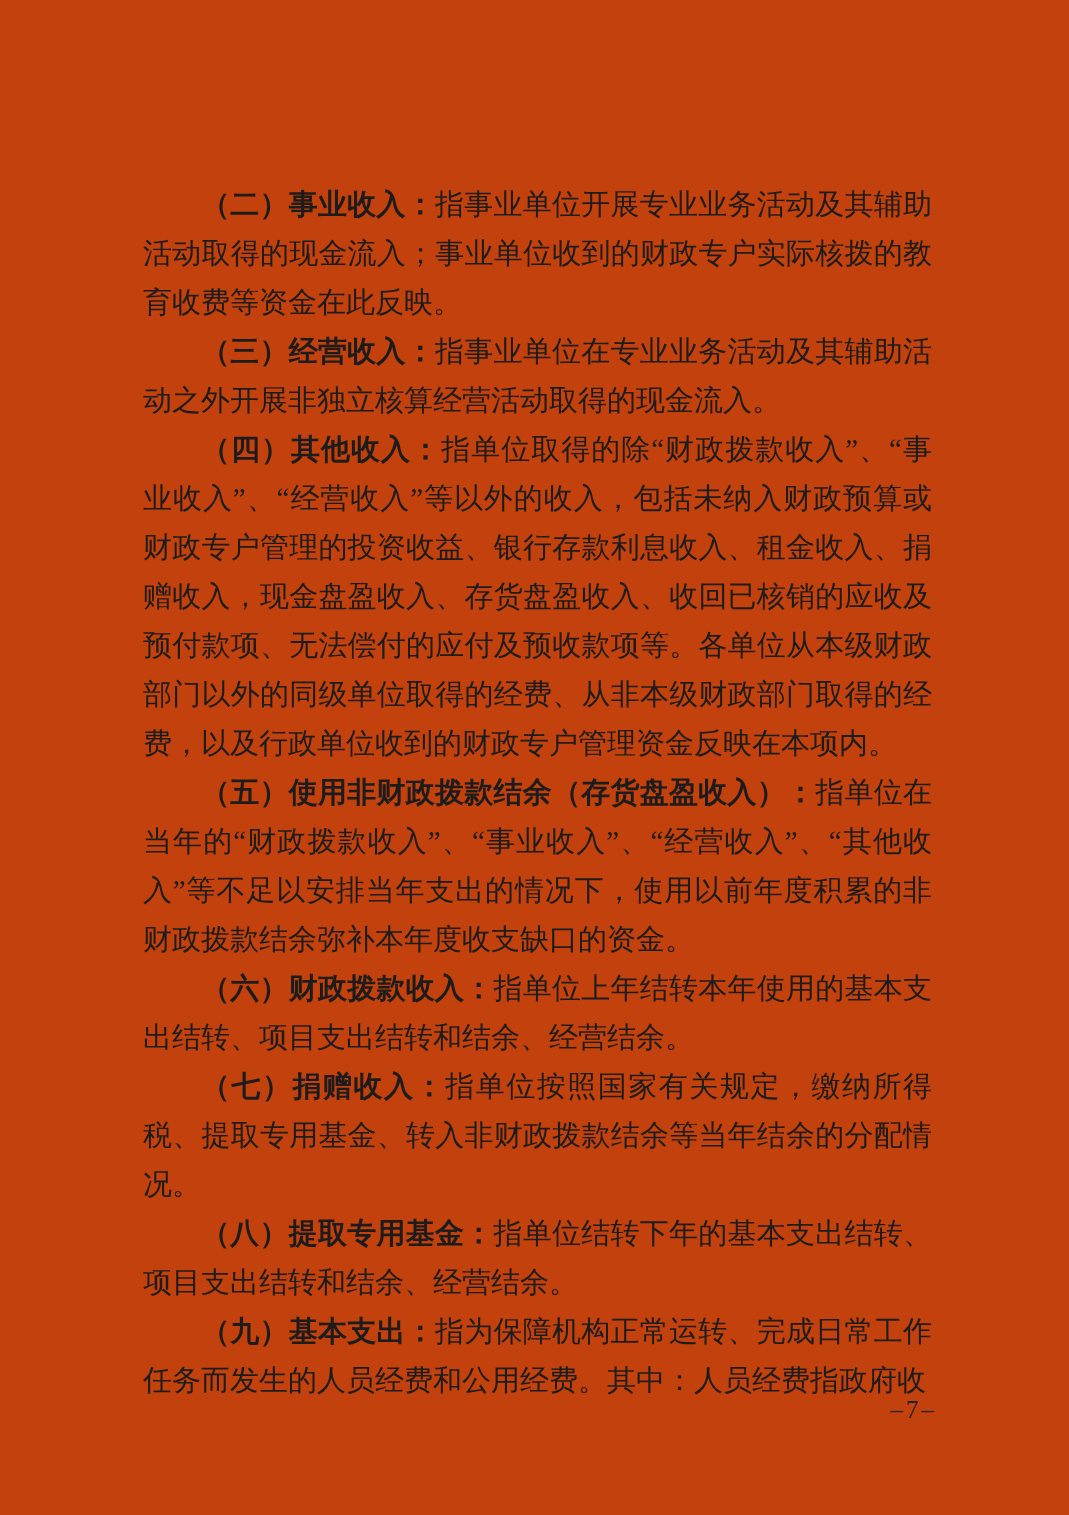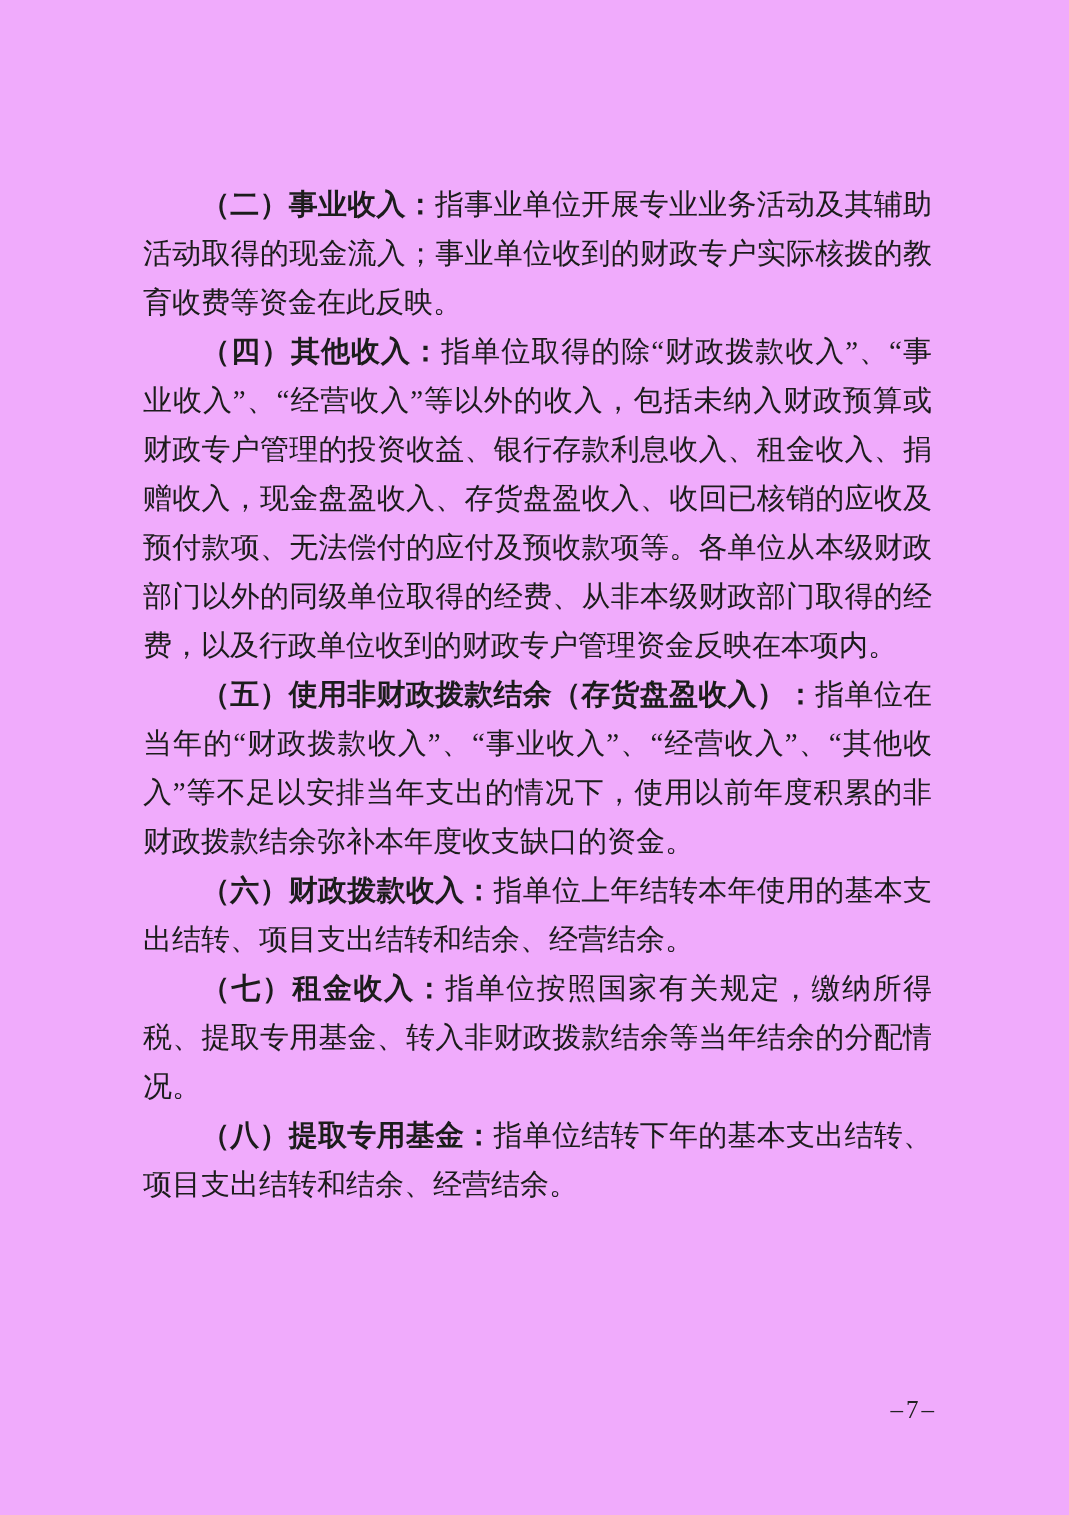--- a/index.html
+++ b/index.html
@@ -5,21 +5,21 @@
   html, body {
     margin: 0;
     padding: 0;
     background: #e8e8e8;
   }
   .page {
     position: relative;
     width: 1069px;
     height: 1515px;
     margin: 0 auto;
-    background: #f0abfc;
+    background: #c2410c;
     overflow: hidden;
     font-family: "Liberation Serif", "DejaVu Serif", serif;
     color: #1c1c1c;
   }
   .content {
     position: absolute;
     left: 143px;
     top: 180px;
     width: 789px;
   }
@@ -46,28 +46,30 @@
   }
 </style>
 </head>
 <body>
 
 <div class="page">
   <div class="content">
 
     <p class="para"><strong class="para-heading">（二）事业收入：</strong><span>指事业单位开展专业业务活动及其辅助活动取得的现金流入；事业单位收到的财政专户实际核拨的教育收费等资金在此反映。</span></p>
 
+    <p class="para"><strong class="para-heading">（三）经营收入：</strong><span>指事业单位在专业业务活动及其辅助活动之外开展非独立核算经营活动取得的现金流入。</span></p>
 
     <p class="para"><strong class="para-heading">（四）其他收入：</strong><span>指单位取得的除“财政拨款收入”、“事业收入”、“经营收入”等以外的收入，包括未纳入财政预算或财政专户管理的投资收益、银行存款利息收入、租金收入、捐赠收入，现金盘盈收入、存货盘盈收入、收回已核销的应收及预付款项、无法偿付的应付及预收款项等。各单位从本级财政部门以外的同级单位取得的经费、从非本级财政部门取得的经费，以及行政单位收到的财政专户管理资金反映在本项内。</span></p>
 
     <p class="para"><strong class="para-heading">（五）使用非财政拨款结余（存货盘盈收入）：</strong><span>指单位在当年的“财政拨款收入”、“事业收入”、“经营收入”、“其他收入”等不足以安排当年支出的情况下，使用以前年度积累的非财政拨款结余弥补本年度收支缺口的资金。</span></p>
 
     <p class="para"><strong class="para-heading">（六）财政拨款收入：</strong><span>指单位上年结转本年使用的基本支出结转、项目支出结转和结余、经营结余。</span></p>
 
-    <p class="para"><strong class="para-heading">（七）租金收入：</strong><span>指单位按照国家有关规定，缴纳所得税、提取专用基金、转入非财政拨款结余等当年结余的分配情况。</span></p>
+    <p class="para"><strong class="para-heading">（七）捐赠收入：</strong><span>指单位按照国家有关规定，缴纳所得税、提取专用基金、转入非财政拨款结余等当年结余的分配情况。</span></p>
 
     <p class="para"><strong class="para-heading">（八）提取专用基金：</strong><span>指单位结转下年的基本支出结转、项目支出结转和结余、经营结余。</span></p>
 
+    <p class="para"><strong class="para-heading">（九）基本支出：</strong><span>指为保障机构正常运转、完成日常工作任务而发生的人员经费和公用经费。其中：人员经费指政府收</span></p>
 
   </div>
 
   <div class="page-number">–7–</div>
 </div>
 
 </body></html>

